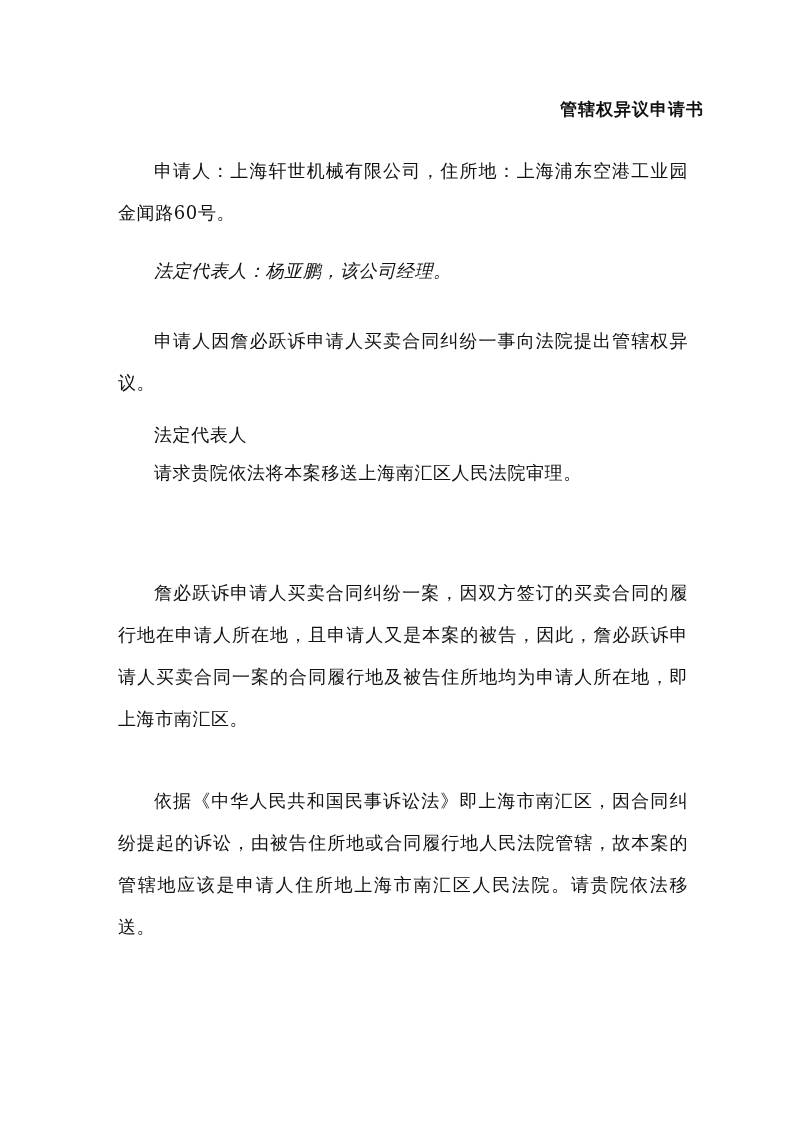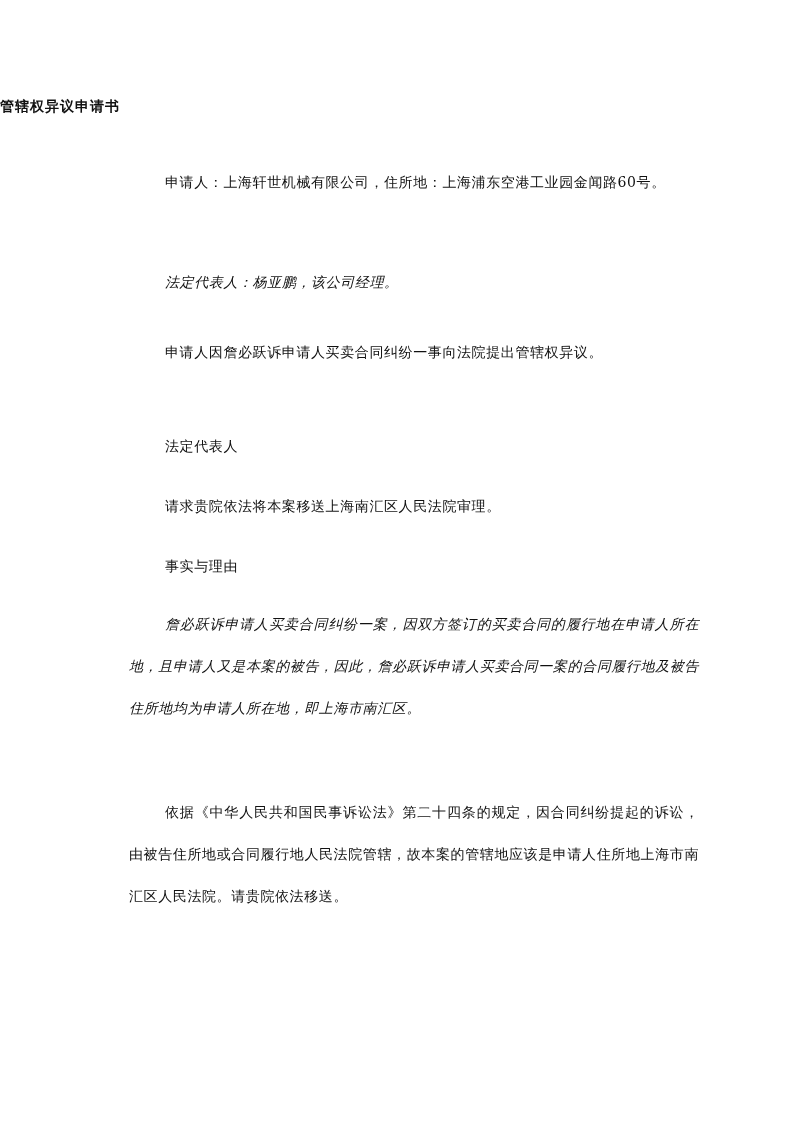--- a/index.html
+++ b/index.html
@@ -20,45 +20,44 @@
       left: 0; top: 0;
       width: 800px;
       height: 1132px;
       background: #ffffff;
     }
     .title {
       position: absolute;
       top: 98px;
       left: 0;
       width: 704px;
-      text-align: left;
-      font-size: 14px;
+      text-align: right;
+      font-size: 17px;
       font-weight: bold;
       letter-spacing: 1px;
       font-family: "DejaVu Sans", "Liberation Sans", sans-serif;
     }
     .para {
       position: absolute;
       left: 118px;
       width: 570px;
-      font-size: 14px;
+      font-size: 18px;
       line-height: 42px;
       text-indent: 36px;
       text-align: justify;
       letter-spacing: 0.6px;
-      margin: 11px;
+      margin: 0;
     }
   </style>
 </head>
 <body>
 
 <div class="page">
   <div class="title">管辖权异议申请书</div>
 
   <p class="para" style="top:150px;">申请人：上海轩世机械有限公司，住所地：上海浦东空港工业园金闻路60号。</p>
   <p class="para" style="top:250px;font-style:italic;">法定代表人：杨亚鹏，该公司经理。</p>
   <p class="para" style="top:320px;">申请人因詹必跃诉申请人买卖合同纠纷一事向法院提出管辖权异议。</p>
   <p class="para" style="top:414px;">法定代表人</p>
-  <p class="para" style="top:474px;">请求贵院依法将本案移送上海南汇区人民法院审理。</p>
-  <p class="para" style="top:534px;">事实与理由</p>
-  <p class="para" style="top:592px;font-style:italic;">詹必跃诉申请人买卖合同纠纷一案，因双方签订的买卖合同的履行地在申请人所在地，且申请人又是本案的被告，因此，詹必跃诉申请人买卖合同一案的合同履行地及被告住所地均为申请人所在地，即上海市南汇区。</p>
-  <p class="para" style="top:780px;">依据《中华人民共和国民事诉讼法》第二十四条的规定，因合同纠纷提起的诉讼，由被告住所地或合同履行地人民法院管辖，故本案的管辖地应该是申请人住所地上海市南汇区人民法院。请贵院依法移送。</p>
+  <p class="para" style="top:452px;">请求贵院依法将本案移送上海南汇区人民法院审理。</p>
+  <p class="para" style="top:572px;">詹必跃诉申请人买卖合同纠纷一案，因双方签订的买卖合同的履行地在申请人所在地，且申请人又是本案的被告，因此，詹必跃诉申请人买卖合同一案的合同履行地及被告住所地均为申请人所在地，即上海市南汇区。</p>
+  <p class="para" style="top:780px;">依据《中华人民共和国民事诉讼法》即上海市南汇区，因合同纠纷提起的诉讼，由被告住所地或合同履行地人民法院管辖，故本案的管辖地应该是申请人住所地上海市南汇区人民法院。请贵院依法移送。</p>
 </div>
 
 </body></html>

